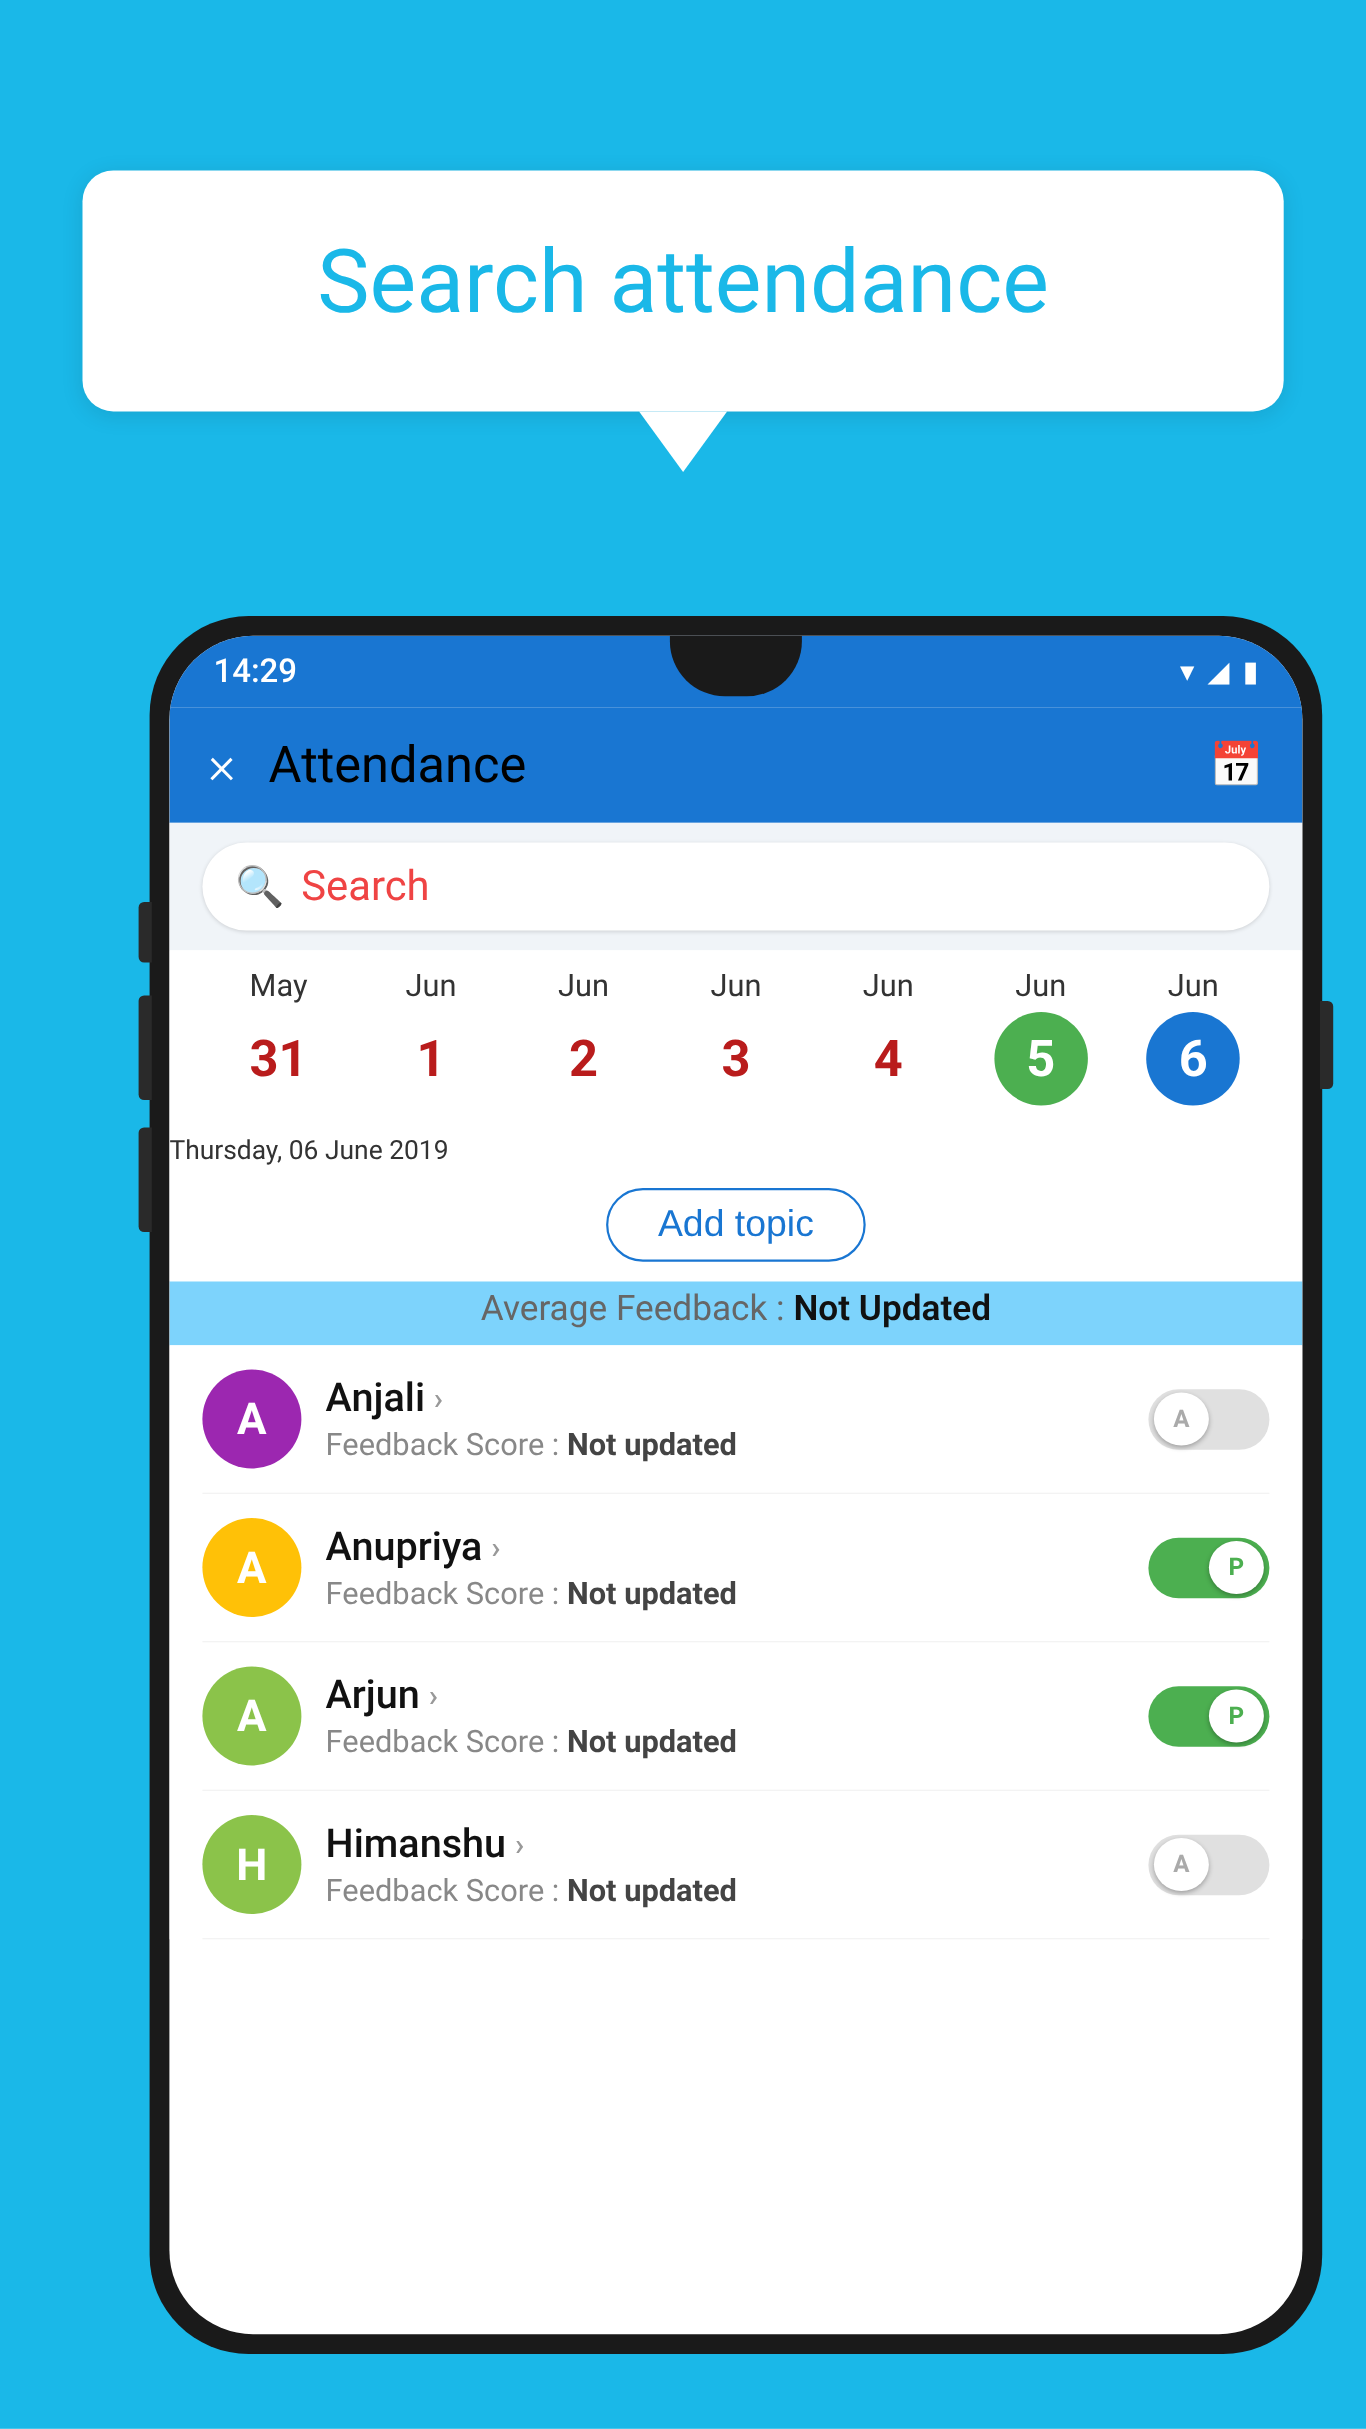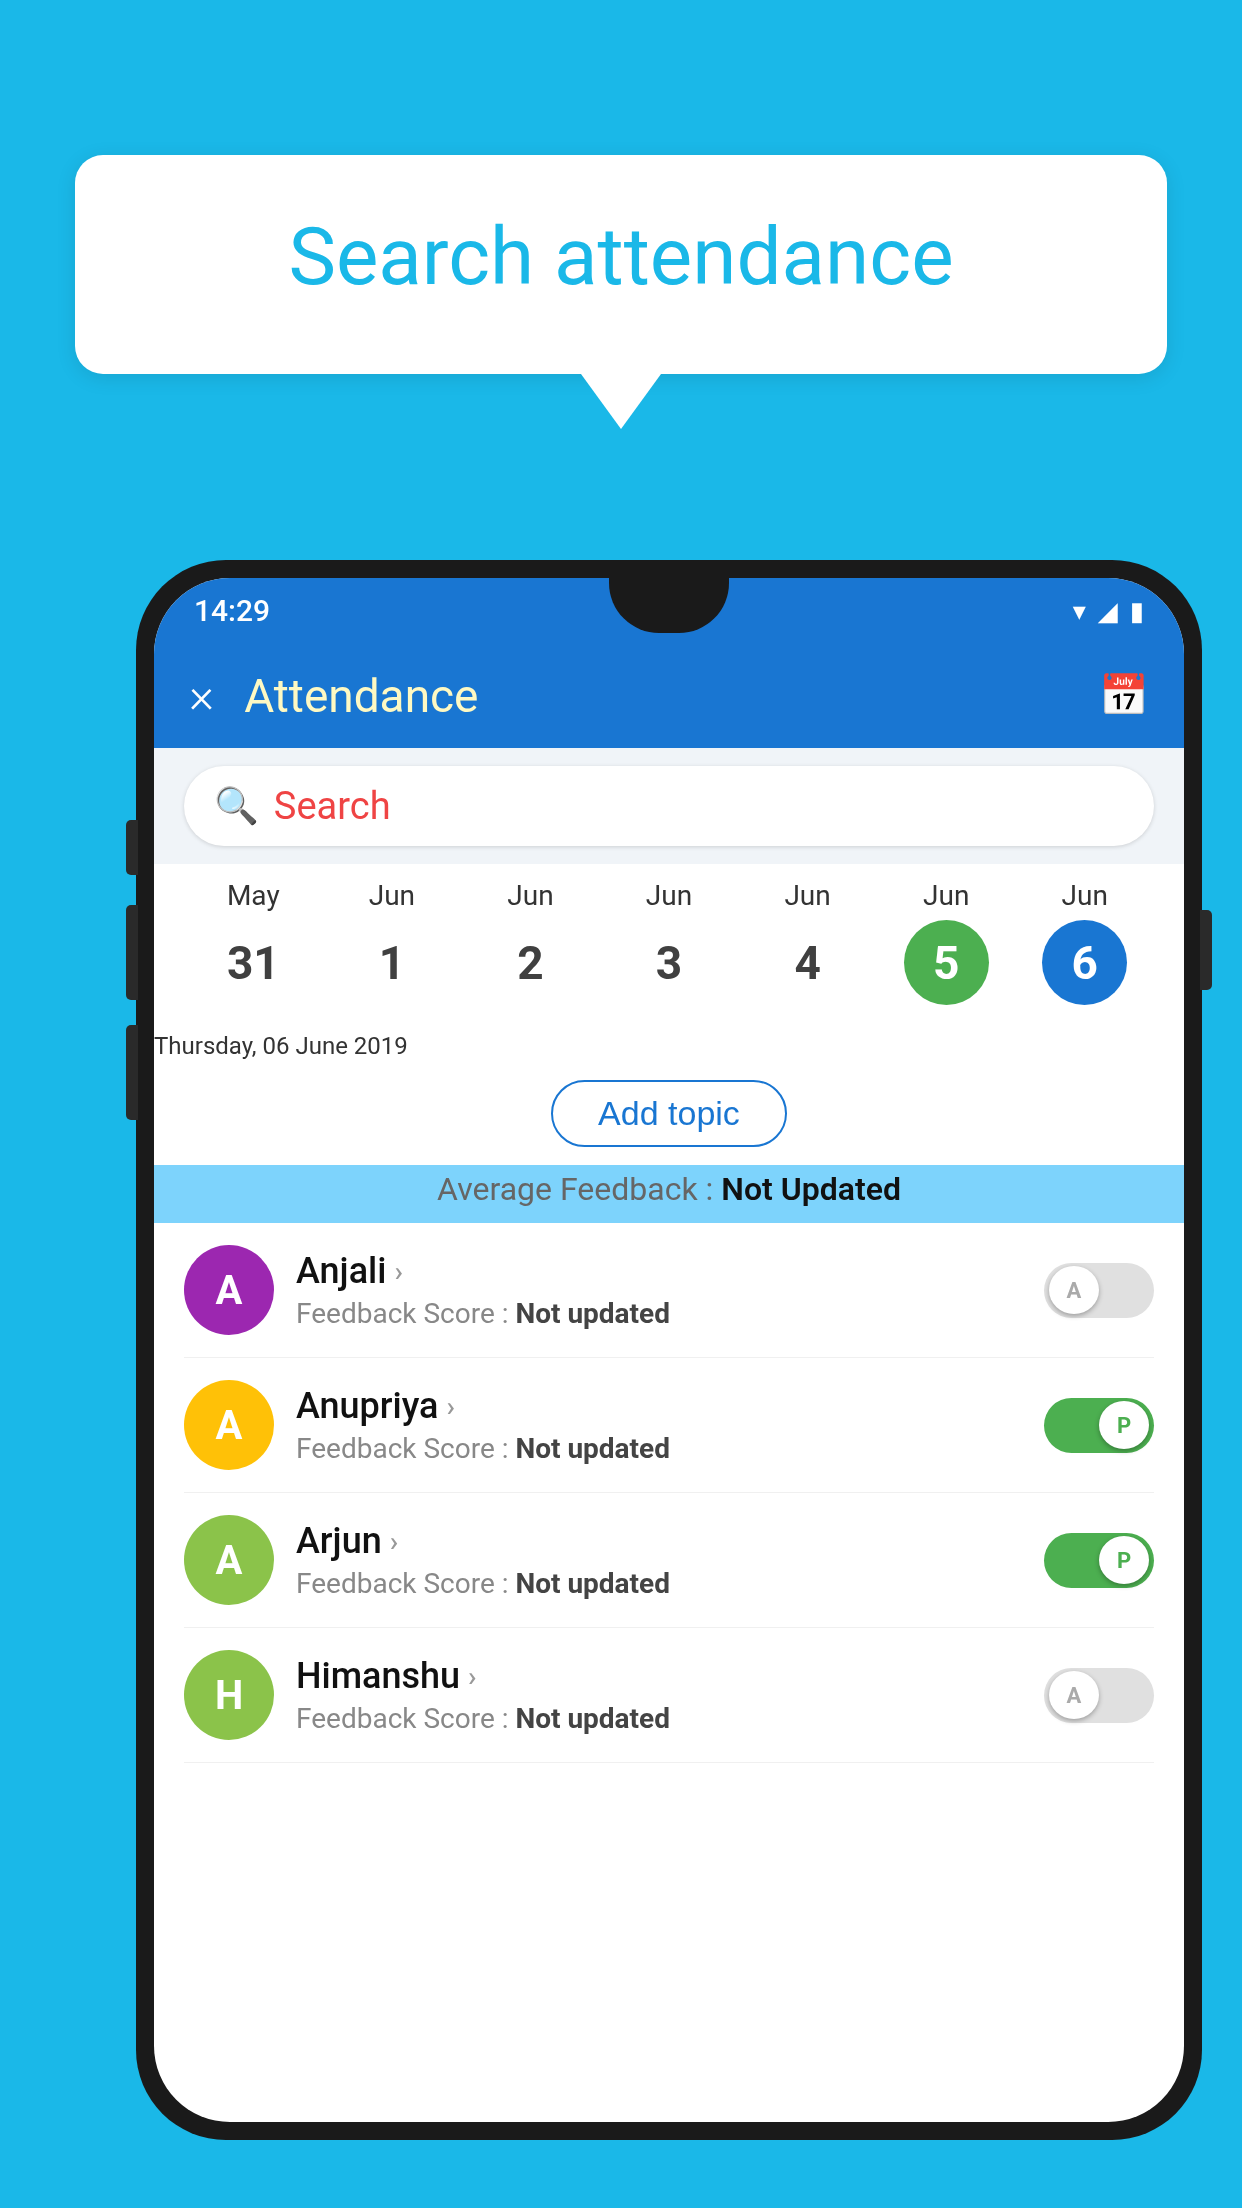--- a/index.html
+++ b/index.html
@@ -120,21 +120,21 @@
       padding: 0 35px;
     }
     .app-bar-close {
       color: white;
       font-size: 48px;
       font-weight: 300;
       cursor: pointer;
       margin-right: 30px;
     }
     .app-bar-title {
-      color: #fef9c3;
+      color: #000000;
       font-size: 46px;
       font-weight: 400;
       flex: 1;
     }
     .app-bar-calendar {
       color: white;
       font-size: 40px;
     }
 
     
@@ -180,21 +180,21 @@
     }
     .cal-day {
       width: 85px;
       height: 85px;
       border-radius: 50%;
       display: flex;
       align-items: center;
       justify-content: center;
       font-size: 46px;
       font-weight: 700;
-      color: #404040;
+      color: #b91c1c;
     }
     .cal-day.today {
       background: #4caf50;
       color: white;
     }
     .cal-day.selected {
       background: #1976d2;
       color: white;
     }
 

